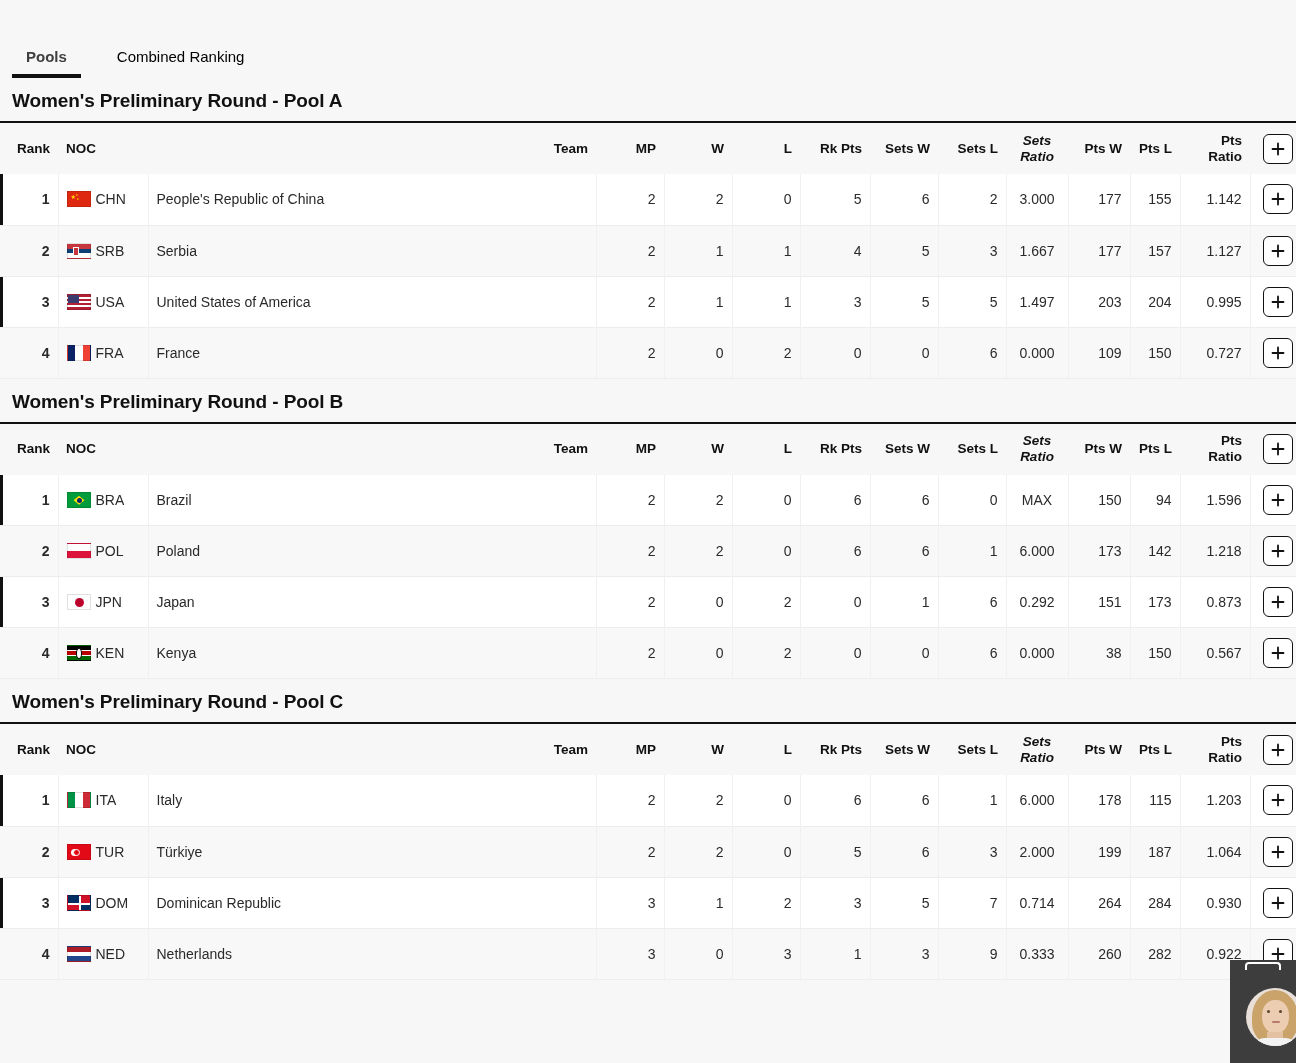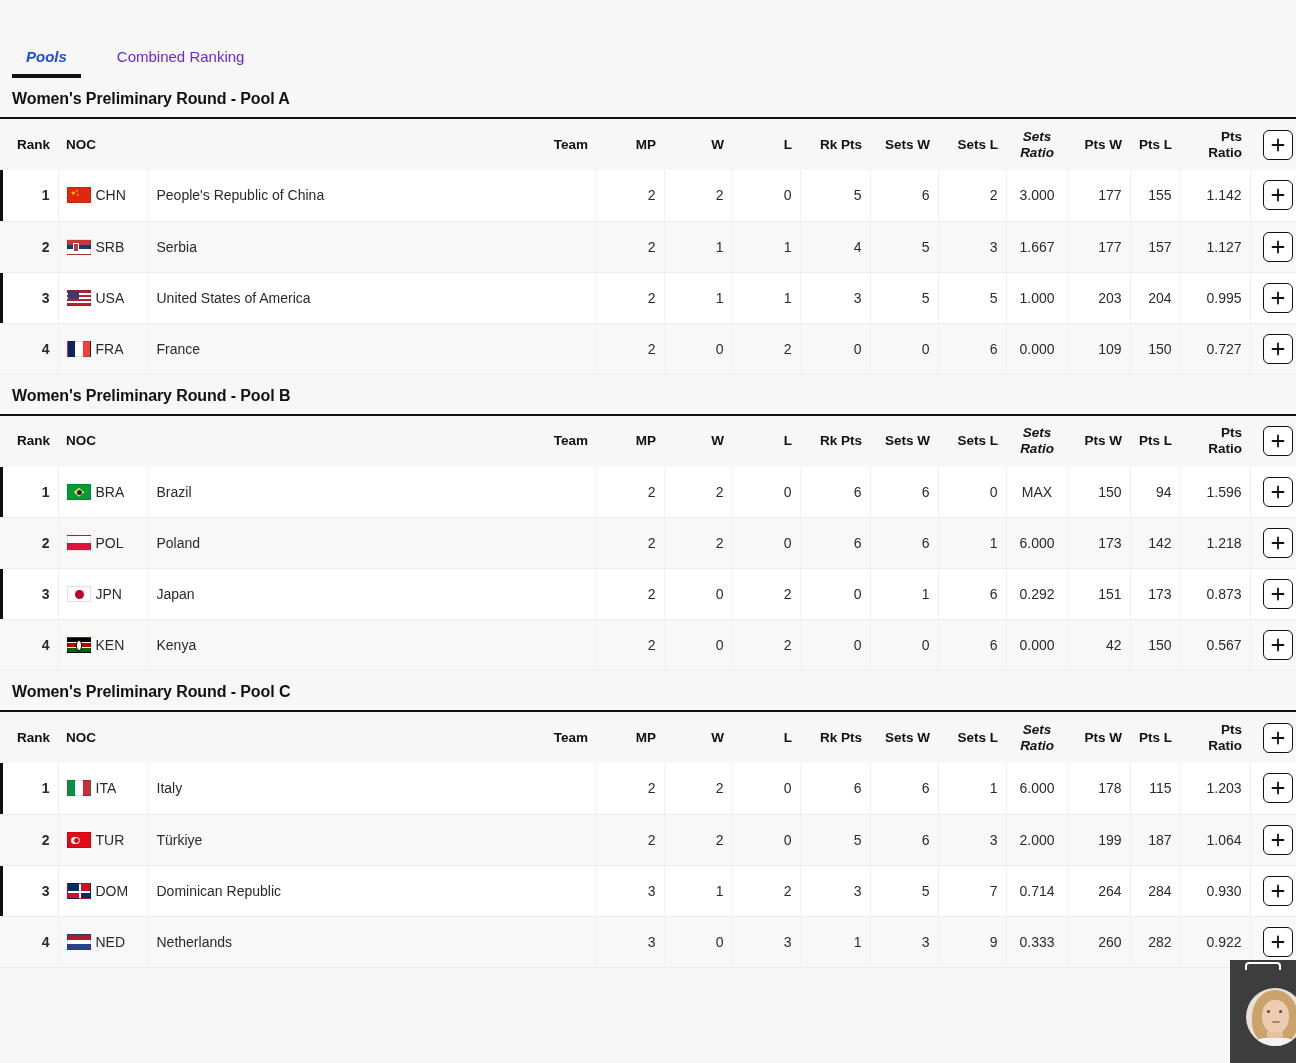--- a/index.html
+++ b/index.html
@@ -31,43 +31,42 @@
   
   .tabs {
     display: flex;
     align-items: flex-end;
     gap: 22px;
     padding: 34px 0 0 12px;
     height: 78px;
   }
   .tab {
     font-size: 15px;
-    color: #6d28d9;
+    color: #000000;
     padding: 0 14px 14px 14px;
     position: relative;
     cursor: pointer;
     line-height: 1;
   }
   .tab.active {
-    color: #1d4ed8;
+    color: #404040;
     font-weight: 700;
-    font-style: italic;
   }
   .tab.active::after {
     content: "";
     position: absolute;
     left: 0; right: 0; bottom: 0;
     height: 4px;
     background: #111111;
   }
 
   
   .pool { margin-top: 0; }
   .pool-title {
-    font-size: 16px;
+    font-size: 19px;
     font-weight: 700;
     color: #111111;
     padding: 12px 0 9px 12px;
     letter-spacing: -0.1px;
   }
 
   table.standings {
     width: 1296px;
     border-collapse: collapse;
     table-layout: fixed;
@@ -300,21 +299,21 @@
             <tr class="row-odd">
               <td class="c-rank">3</td>
               <td class="c-noc"><span class="flag" style="background:repeating-linear-gradient(#b22234 0 2px,#ffffff 2px 4px);"><span style="position:absolute;left:0;top:0;width:11px;height:8px;background:#3c3b6e;"></span></span><span>USA</span></td>
               <td class="c-team">United States of America</td>
               <td class="c-num">2</td>
               <td class="c-num">1</td>
               <td class="c-num">1</td>
               <td class="c-num">3</td>
               <td class="c-num">5</td>
               <td class="c-num">5</td>
-              <td class="c-setsr">1.000</td>
+              <td class="c-setsr">1.497</td>
               <td class="c-num">203</td>
               <td class="c-num">204</td>
               <td class="c-num">0.995</td>
               <td class="c-action"><button class="plus-btn">
                   <svg width="14" height="14" viewBox="0 0 14 14">
                     <path d="M7 1.5v11M1.5 7h11" stroke="#111" stroke-width="1.8" stroke-linecap="round"></path>
                   </svg>
                 </button></td>
             </tr>
             <tr class="row-even">
@@ -430,21 +429,21 @@
               <td class="c-rank">4</td>
               <td class="c-noc"><span class="flag" style="background:linear-gradient(#000000 0 30%,#ffffff 30% 36%,#bb0000 36% 64%,#ffffff 64% 70%,#006600 70% 100%);"><span style="position:absolute;left:8px;top:2px;width:6px;height:11px;background:#ffffff;border:1px solid #000;border-radius:50%;"></span></span><span>KEN</span></td>
               <td class="c-team">Kenya</td>
               <td class="c-num">2</td>
               <td class="c-num">0</td>
               <td class="c-num">2</td>
               <td class="c-num">0</td>
               <td class="c-num">0</td>
               <td class="c-num">6</td>
               <td class="c-setsr">0.000</td>
-              <td class="c-num">42</td>
+              <td class="c-num">38</td>
               <td class="c-num">150</td>
               <td class="c-num">0.567</td>
               <td class="c-action"><button class="plus-btn">
                   <svg width="14" height="14" viewBox="0 0 14 14">
                     <path d="M7 1.5v11M1.5 7h11" stroke="#111" stroke-width="1.8" stroke-linecap="round"></path>
                   </svg>
                 </button></td>
             </tr>
           </tbody>
         </table>

